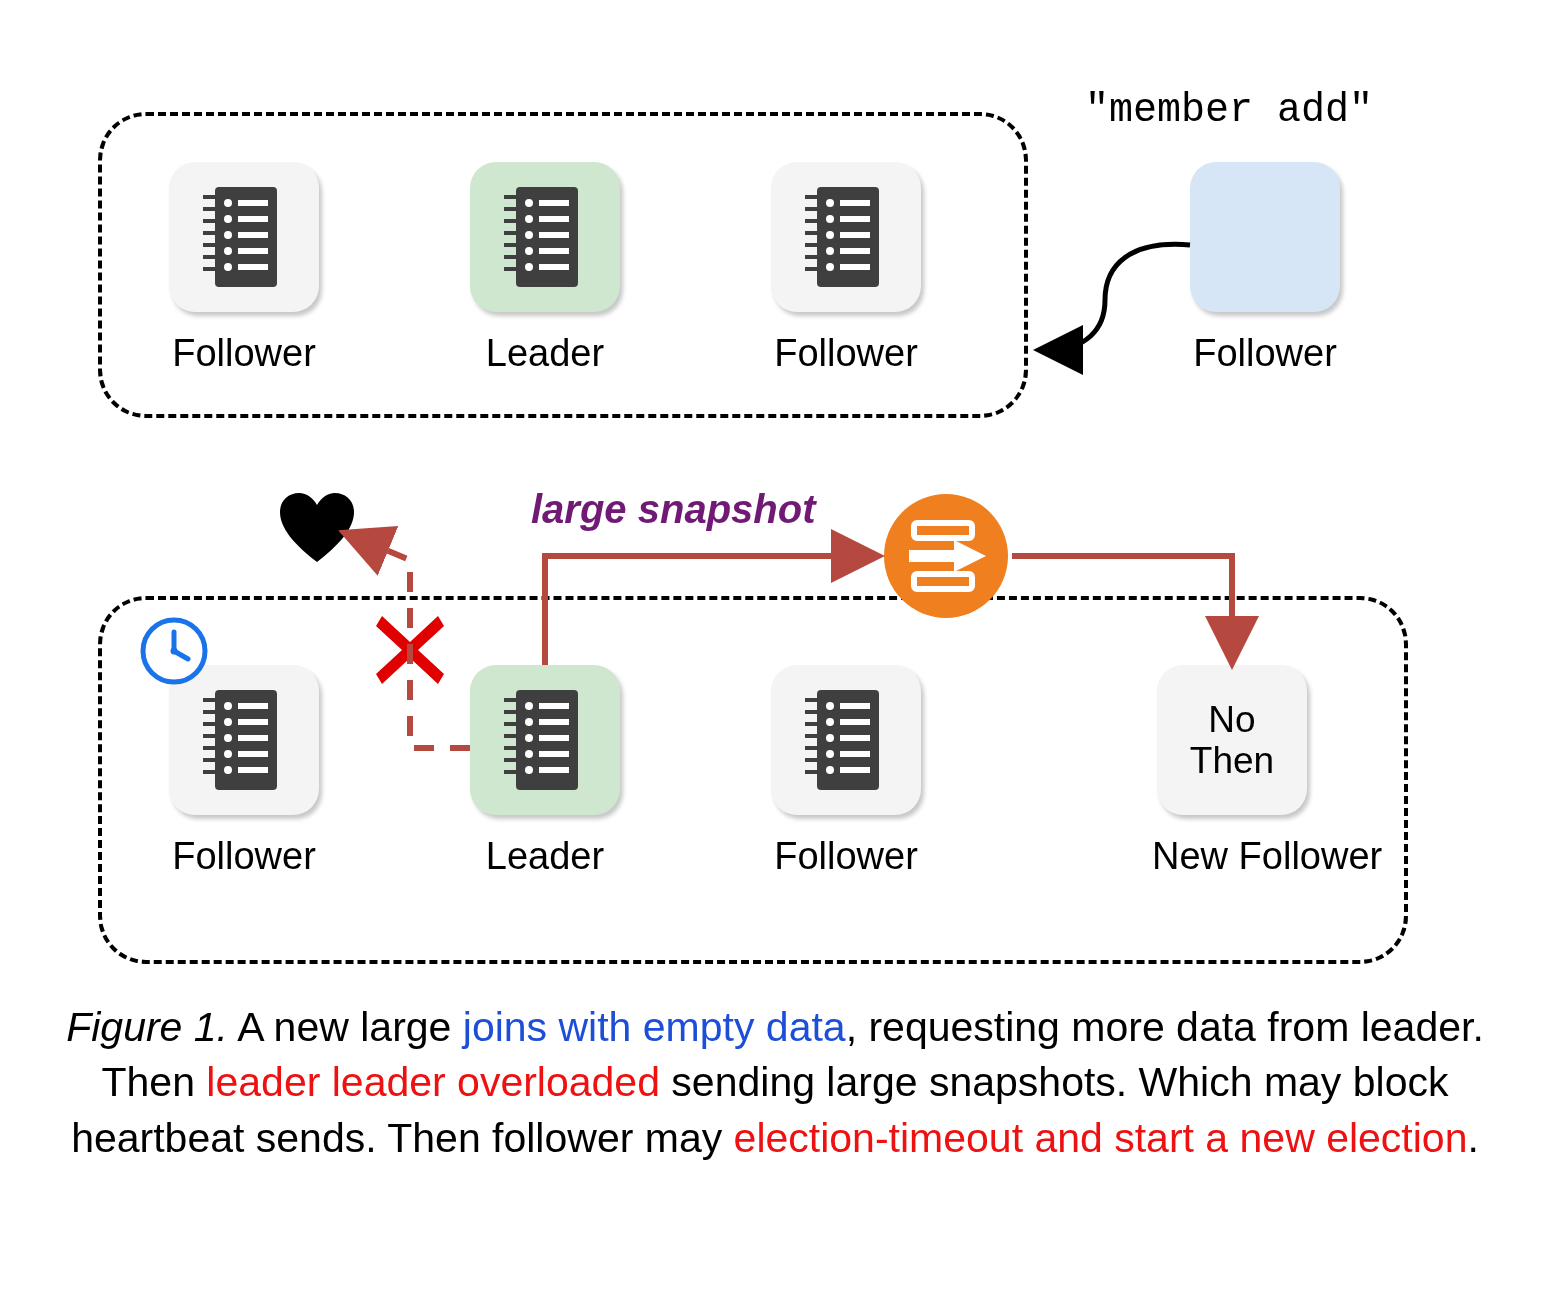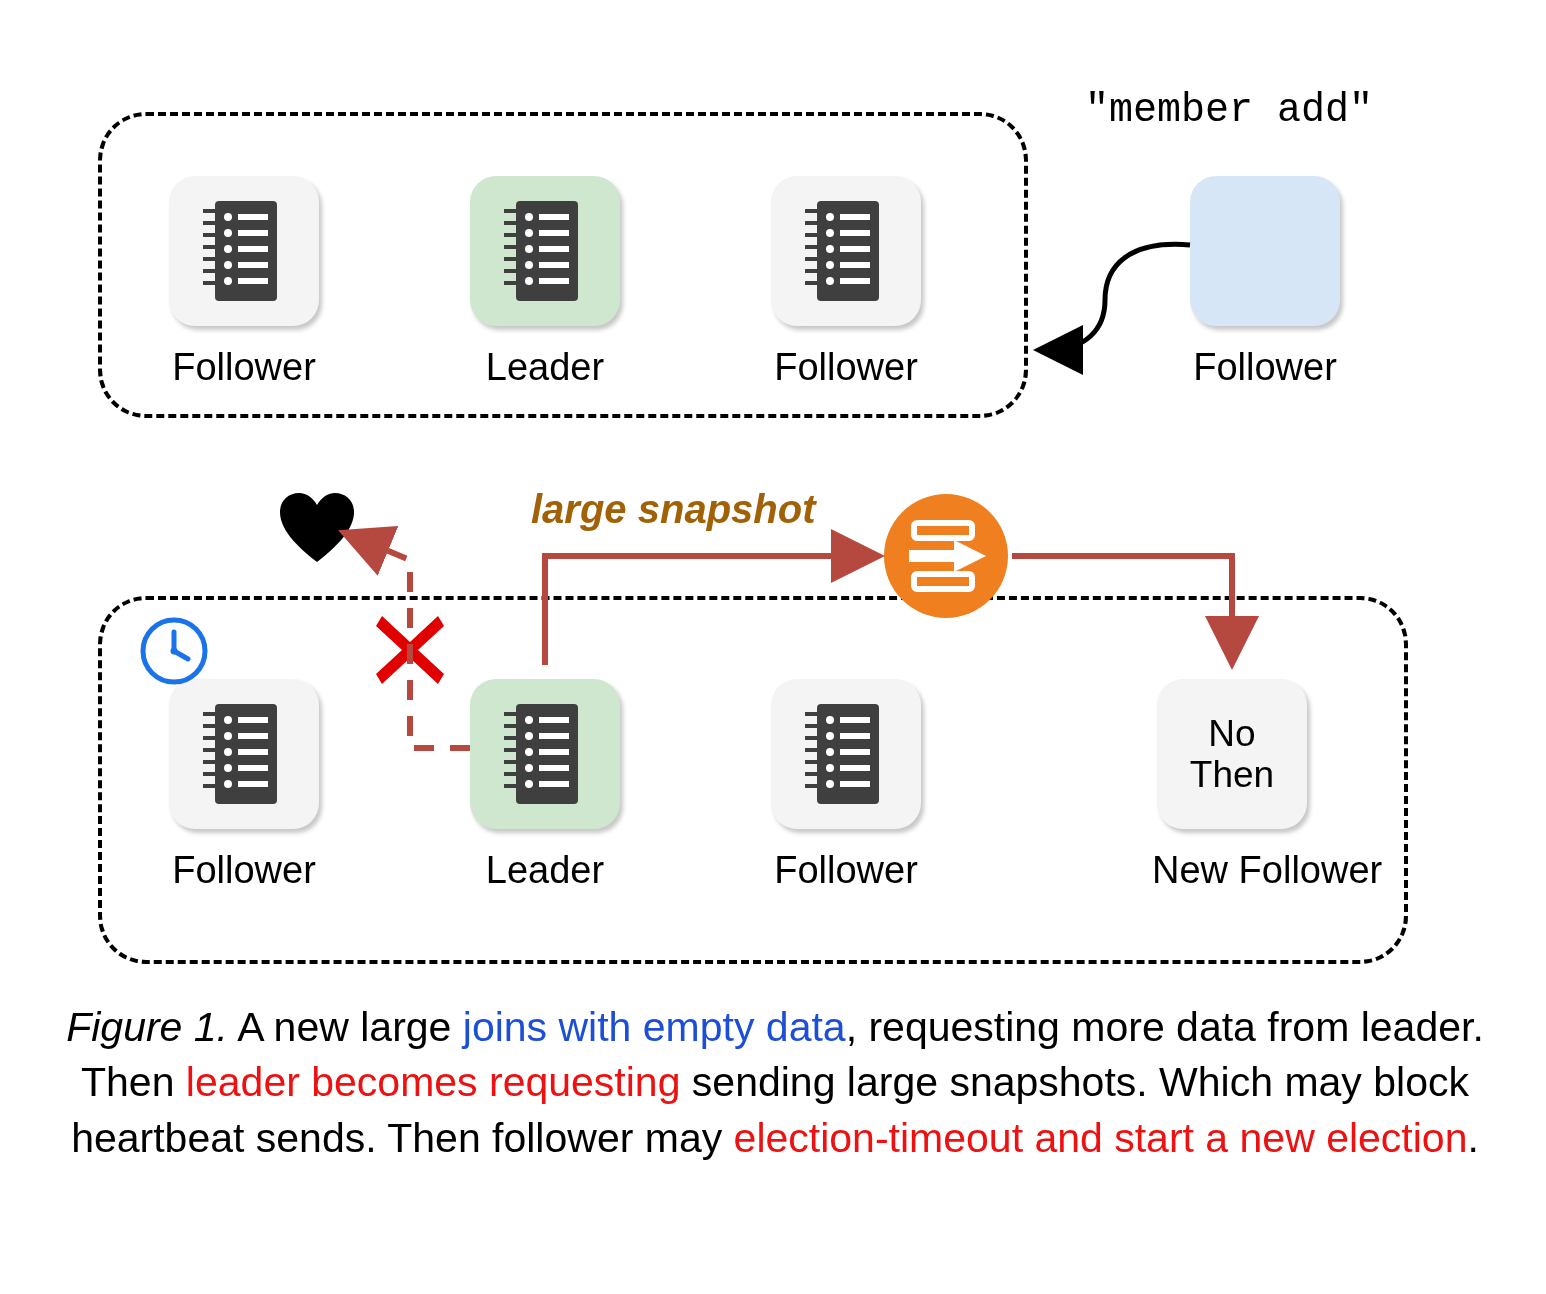--- a/index.html
+++ b/index.html
@@ -28,21 +28,21 @@
 
   
   .node {
     position: absolute;
     width: 160px;
     text-align: center;
   }
   .node-tile {
     width: 150px;
     height: 150px;
-    margin: 14px auto;
+    margin: 0 auto;
     border-radius: 26px;
     background: #f4f4f4;
     box-shadow: 3px 4px 4px rgba(0,0,0,0.22);
     display: flex;
     align-items: center;
     justify-content: center;
     box-sizing: border-box;
     text-align: right;
   }
   .node-tile.leader { background: #cfe6cf; }
@@ -77,21 +77,21 @@
     letter-spacing: 0px;
     white-space: nowrap;
   }
   #large-snapshot-text {
     position: absolute;
     left: 531px;
     top: 487px;
     font-size: 40px;
     font-weight: bold;
     font-style: italic;
-    color: #a16207;
+    color: #701a75;
     white-space: nowrap;
   }
 
   
   #caption {
     position: absolute;
     left: 60px;
     top: 1000px;
     width: 1430px;
     text-align: center;
@@ -363,14 +363,14 @@
   <path d="M1190 245 C 1130 240, 1105 265, 1105 300 C 1105 330, 1085 350, 1048 350" fill="none" stroke="#000" stroke-width="5" marker-end="url(#arrow-black)"></path>
 
   <path d="M545 665 L545 556 L870 556" fill="none" stroke="#b5483f" stroke-width="6" marker-end="url(#arrow-red)"></path>
 
   <path d="M1012 556 L1232 556 L1232 655" fill="none" stroke="#b5483f" stroke-width="6" marker-end="url(#arrow-red)"></path>
 
   <path d="M470 748 L410 748 L410 560 L352 536" fill="none" stroke="#b5483f" stroke-width="6" stroke-dasharray="20 16" marker-end="url(#arrow-red-dash)"></path>
 </svg>
 
 <div id="caption">
-  <span class="figlabel">Figure 1.</span><span> A new large </span><span class="blue">joins with empty data</span><span>, requesting more data from leader. Then </span><span class="red">leader becomes requesting</span><span> sending large snapshots. Which may block heartbeat sends. Then follower may </span><span class="red">election-timeout and start a new election</span><span>.</span>
+  <span class="figlabel">Figure 1.</span><span> A new large </span><span class="blue">joins with empty data</span><span>, requesting more data from leader. Then </span><span class="red">leader leader overloaded</span><span> sending large snapshots. Which may block heartbeat sends. Then follower may </span><span class="red">election-timeout and start a new election</span><span>.</span>
 </div>
 
 </body></html>

